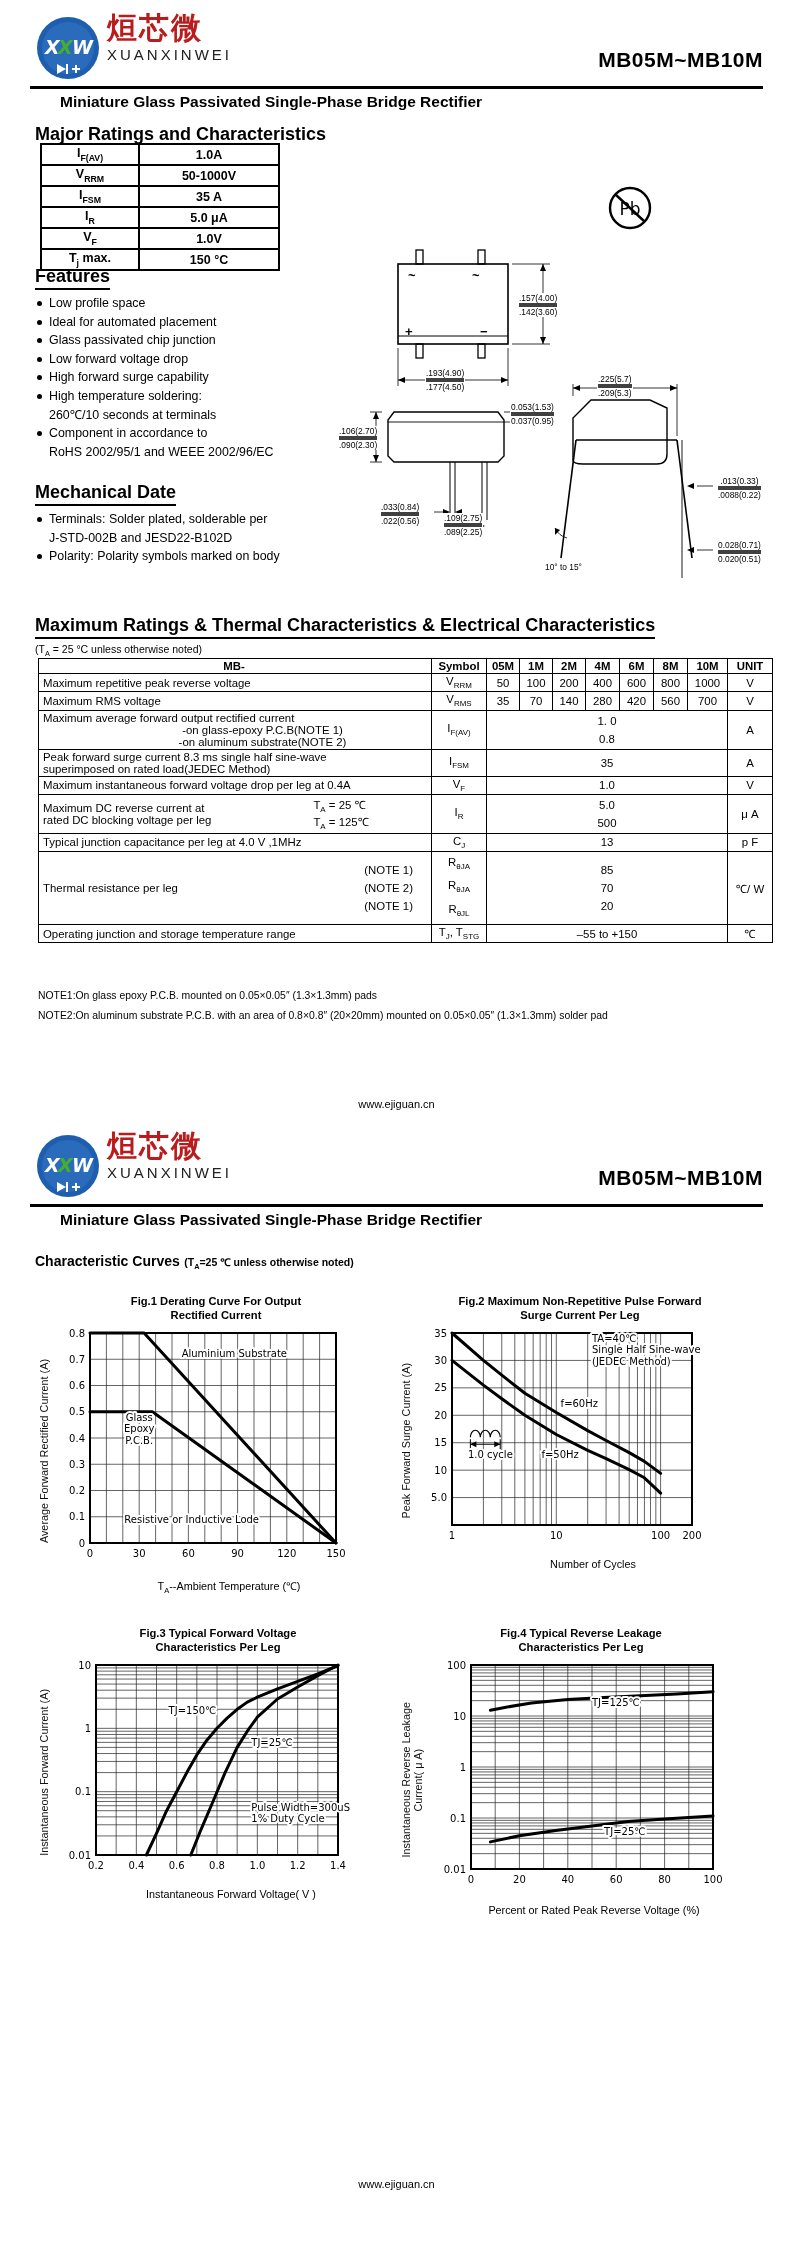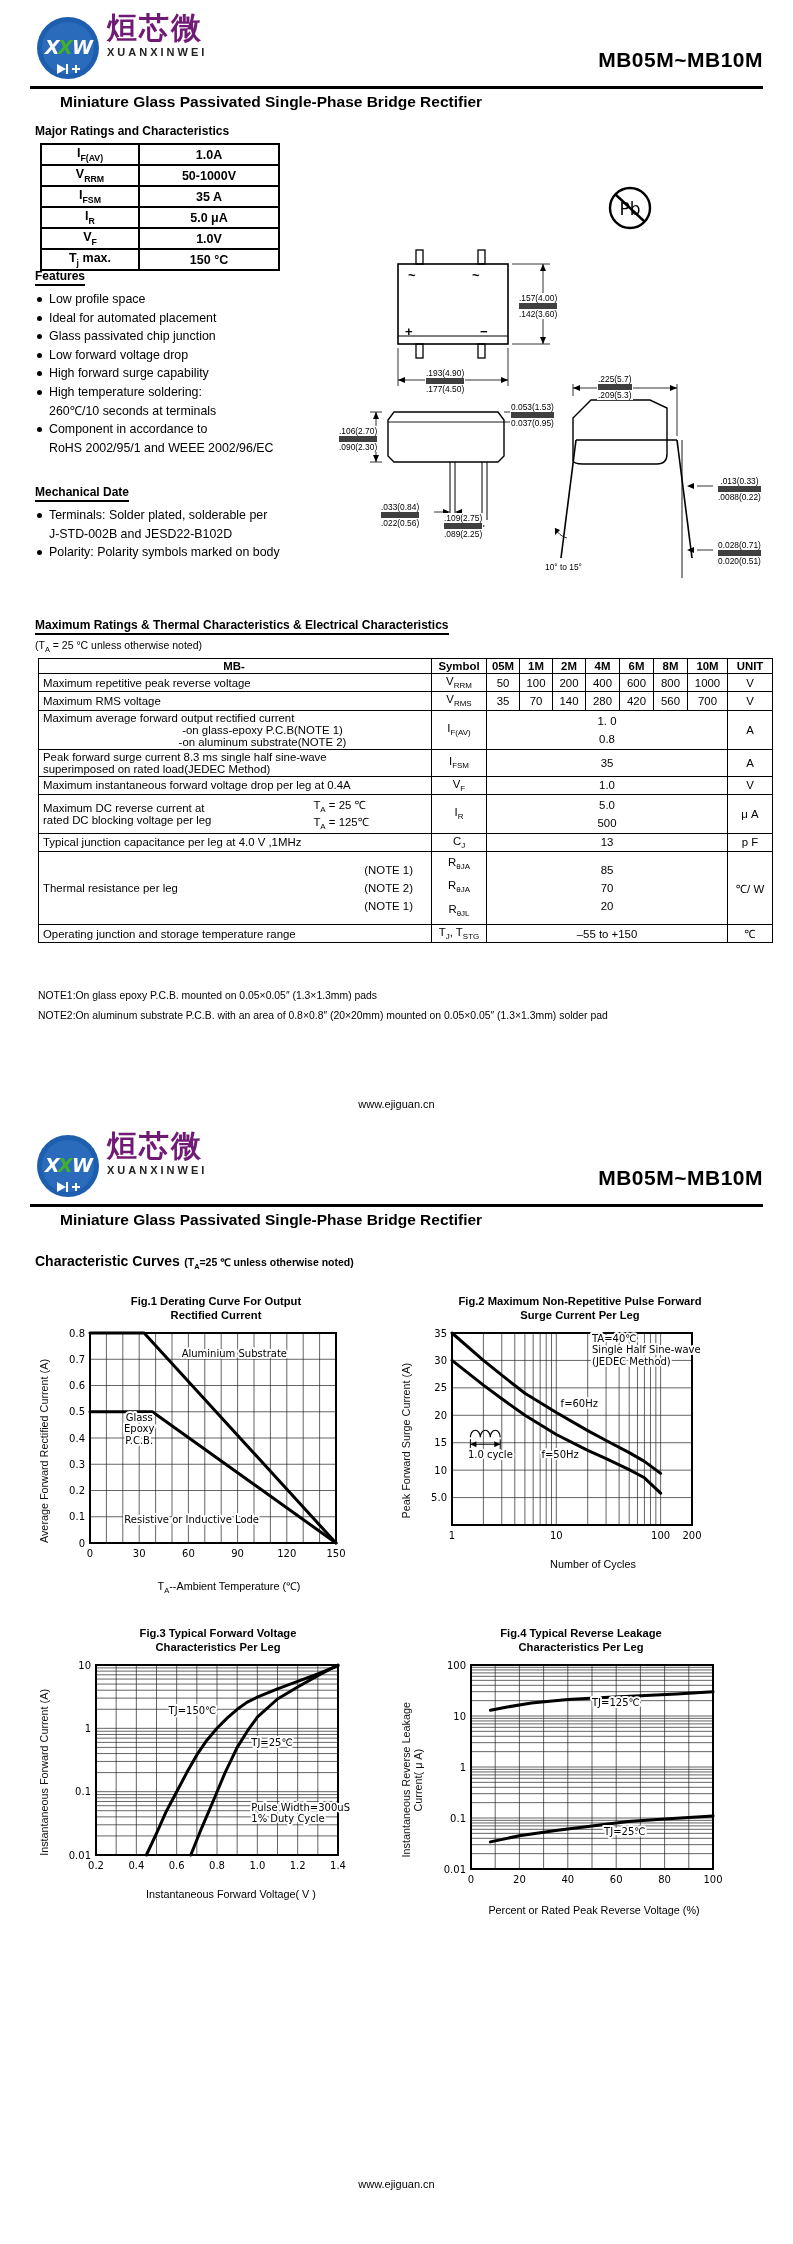--- a/index.html
+++ b/index.html
@@ -2,27 +2,27 @@
 <html><head>
 <meta charset="utf-8">
 <style>
   html,body{margin:0;padding:0;background:#fff}
   .sheet{position:relative;width:793px;height:2244px;background:#fff;color:#000;
          font-family:"Liberation Sans",sans-serif;overflow:hidden}
   .abs{position:absolute}
   
   .logo{display:flex;align-items:flex-start}
   .logo-txt{margin-left:6px}
-  .logo-cn{font-size:30px;font-weight:bold;line-height:1.05;letter-spacing:2px;color:#701a75}
-  .logo-en{font-size:11px;font-weight:bold;letter-spacing:3px;color:#222;margin-top:2px}
+  .logo-cn{font-size:30px;font-weight:bold;line-height:1.05;letter-spacing:2px;color:#b91c1c}
+  .logo-en{font-size:15px;font-weight:normal;letter-spacing:3px;color:#222;margin-top:2px}
   .partnum{font-size:21px;font-weight:bold;letter-spacing:0.5px}
   .rule{background:#000;height:3px}
   .subtitle{font-size:15.5px;font-weight:bold;}
   
-  .sec{font-size:12px;font-weight:bold}
+  .sec{font-size:18px;font-weight:bold}
   .sec.u{border-bottom:2px solid #000;display:inline-block;padding-bottom:1px}
   .cond{font-size:10.5px}
   sub{font-size:70%}
   
   table.mrt{border-collapse:collapse;table-layout:fixed}
   table.mrt td{border:2px solid #000;text-align:center;font-weight:bold;font-size:12.5px;height:19px;padding:0 2px}
   
   ul.blist{list-style:none;margin:4px 0 0 0;padding:0}
   ul.blist li{position:relative;padding-left:14px;font-size:12.4px;line-height:1.5}
   ul.blist li::before{content:'';position:absolute;left:2px;top:7px;width:5px;height:5px;border-radius:50%;background:#000}
@@ -34,21 +34,21 @@
   table.big tr.hdr td{font-weight:bold;text-align:center}
   table.big td.mb{text-align:right;font-weight:bold;padding-right:6px}
   .ctr{text-align:center;padding-left:55px}
   .flexd{display:flex;justify-content:space-between;align-items:center}
   .rlines{text-align:center;padding-right:14px}
   .stack div{line-height:18px}
   .notes{font-size:10.4px;line-height:1.9}
   .footer{width:793px;text-align:center;font-size:11px}
   
   .dim{position:absolute;text-align:center;font-size:8.4px;line-height:1.2;background:#fff;padding:0 1px;white-space:nowrap}
-  .dim .n{display:block;border-bottom:6px solid #404040}
+  .dim .n{display:block;border-bottom:4px solid #404040}
   .pkg{position:absolute}
   .pkg svg{position:absolute;left:0;top:0}
   .sym{position:absolute;font-size:13px;font-weight:bold}
   
   .fig{position:absolute}
   .fig-title{font-size:11.2px;font-weight:bold;text-align:center;line-height:1.25;margin-bottom:3px}
   .fig-row{display:flex;align-items:center}
   .yt{writing-mode:vertical-rl;transform:rotate(180deg);font-size:10.8px;text-align:center;line-height:1.15;color:#111}
   .xt{text-align:center;font-size:10.8px;padding-left:26px;margin-top:1px}
   svg text{font-family:"DejaVu Sans","Liberation Sans",sans-serif}

